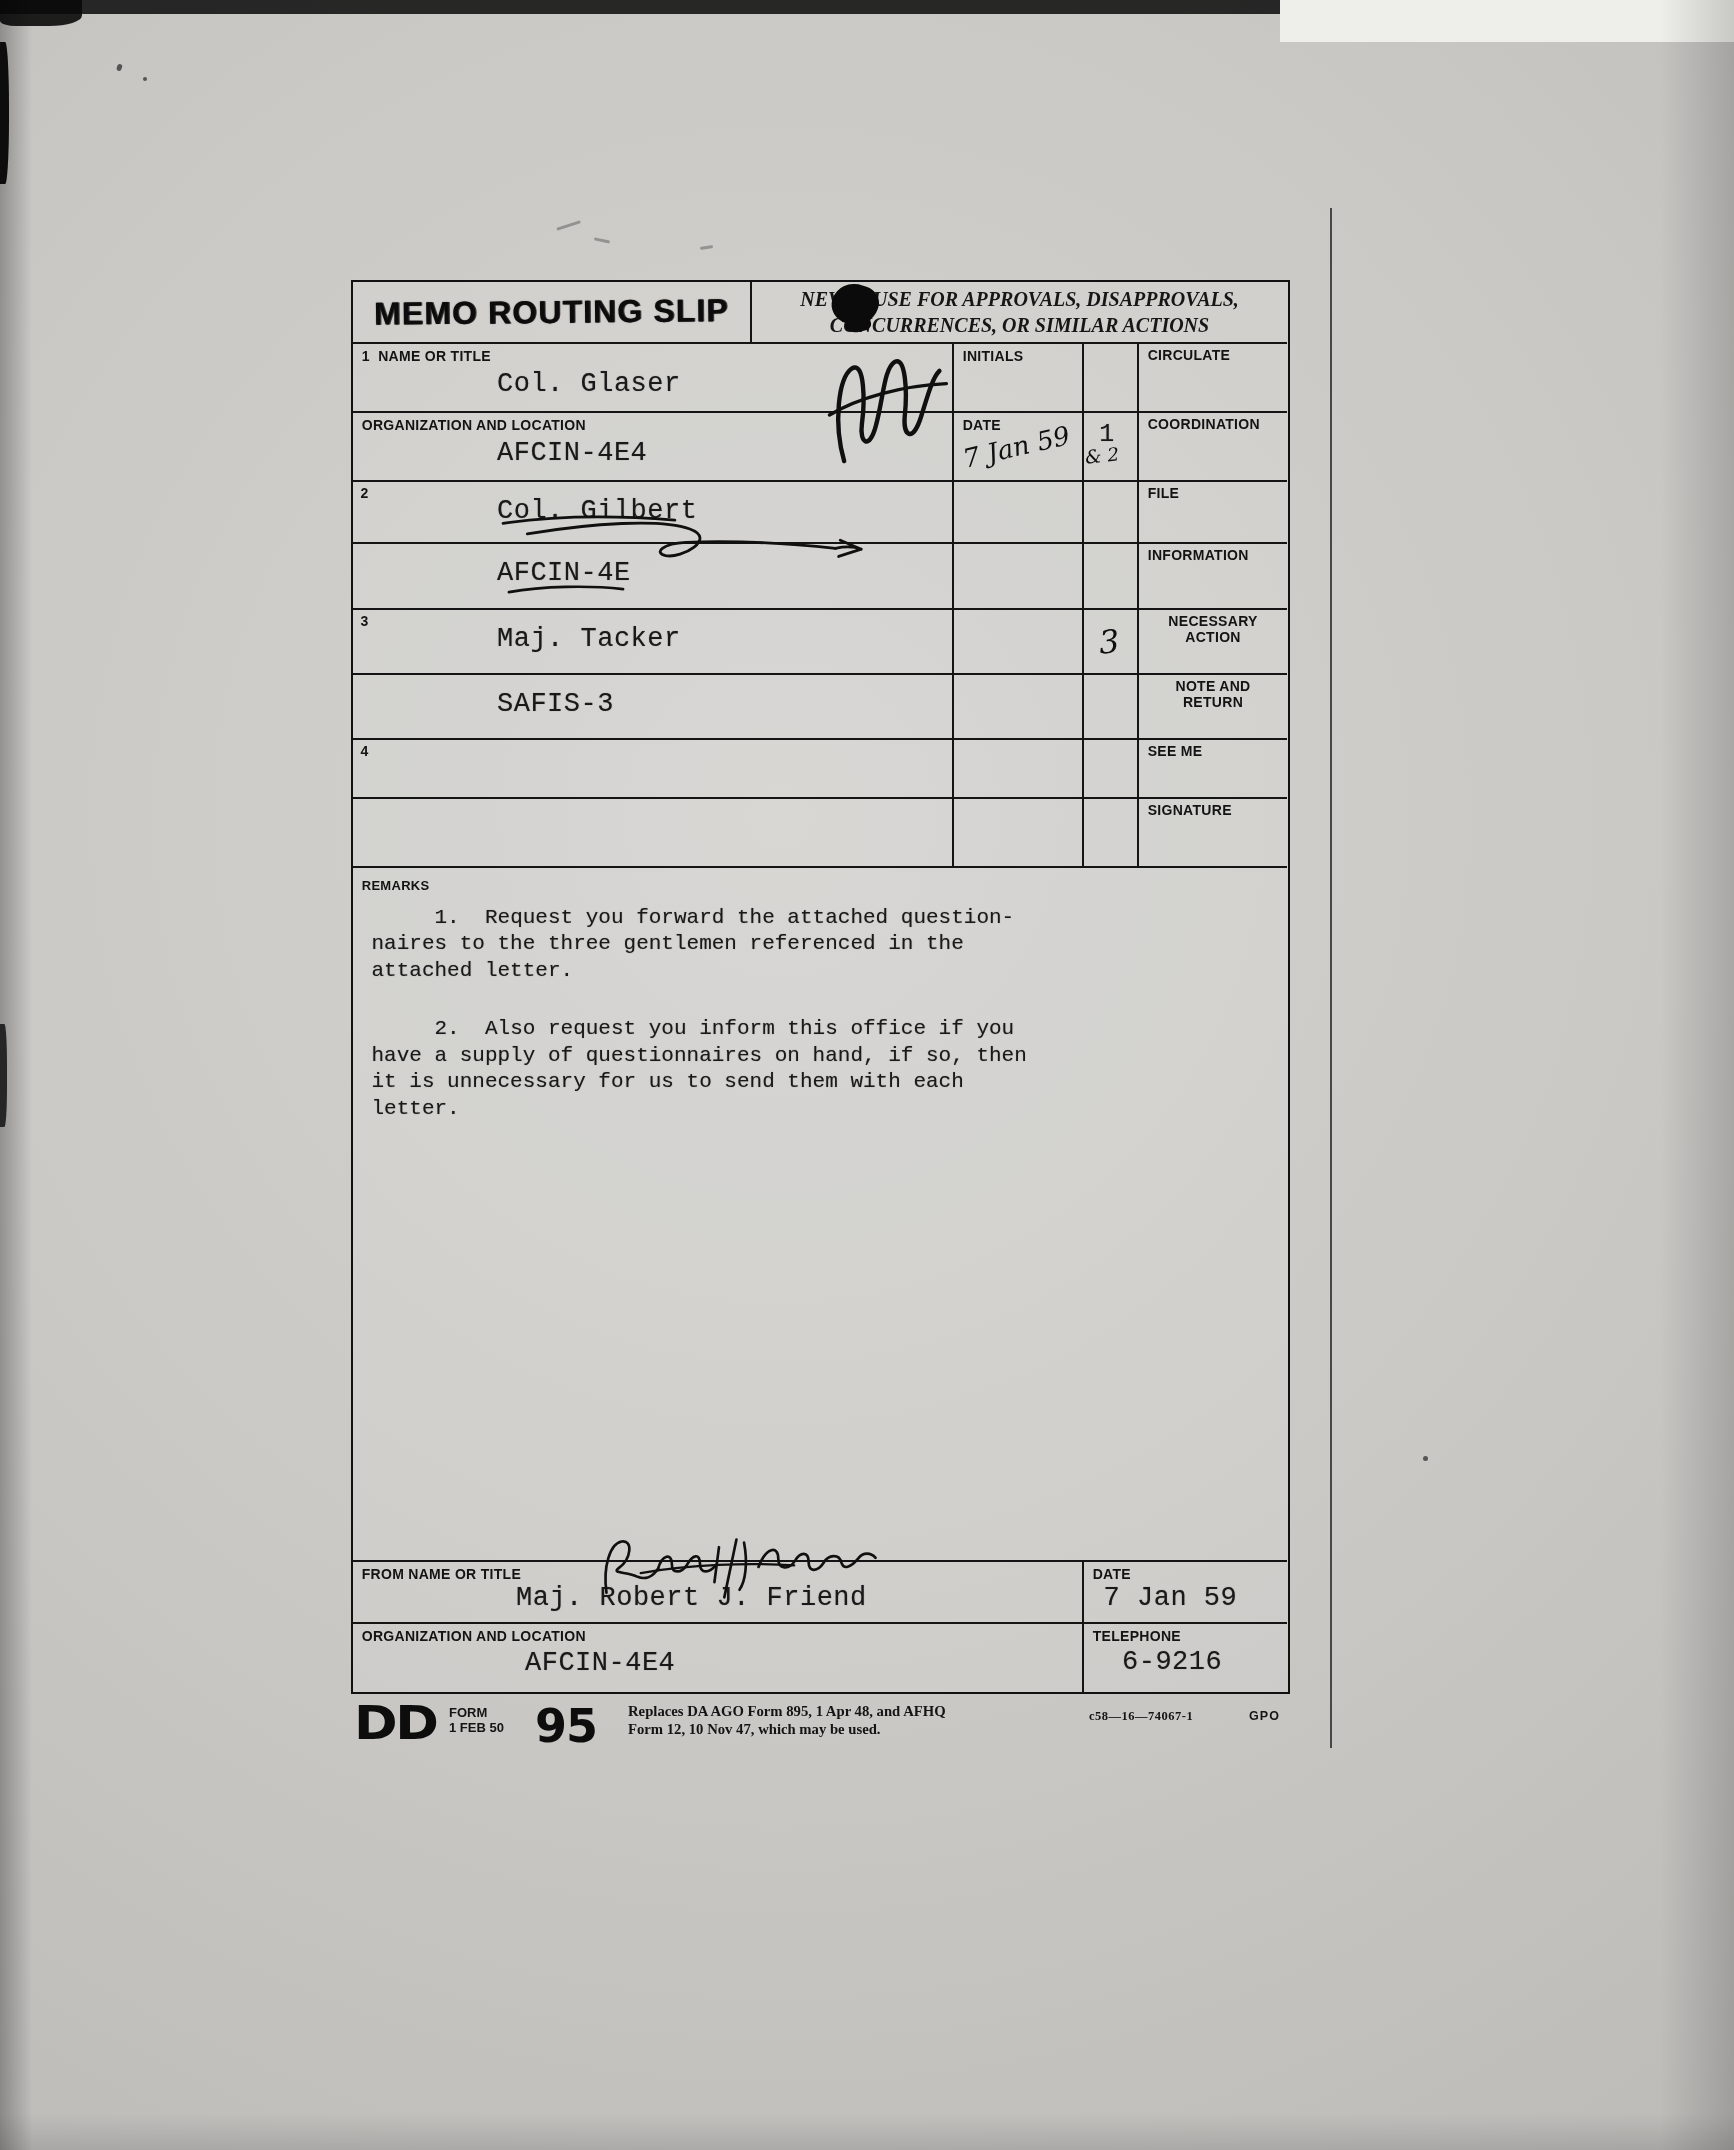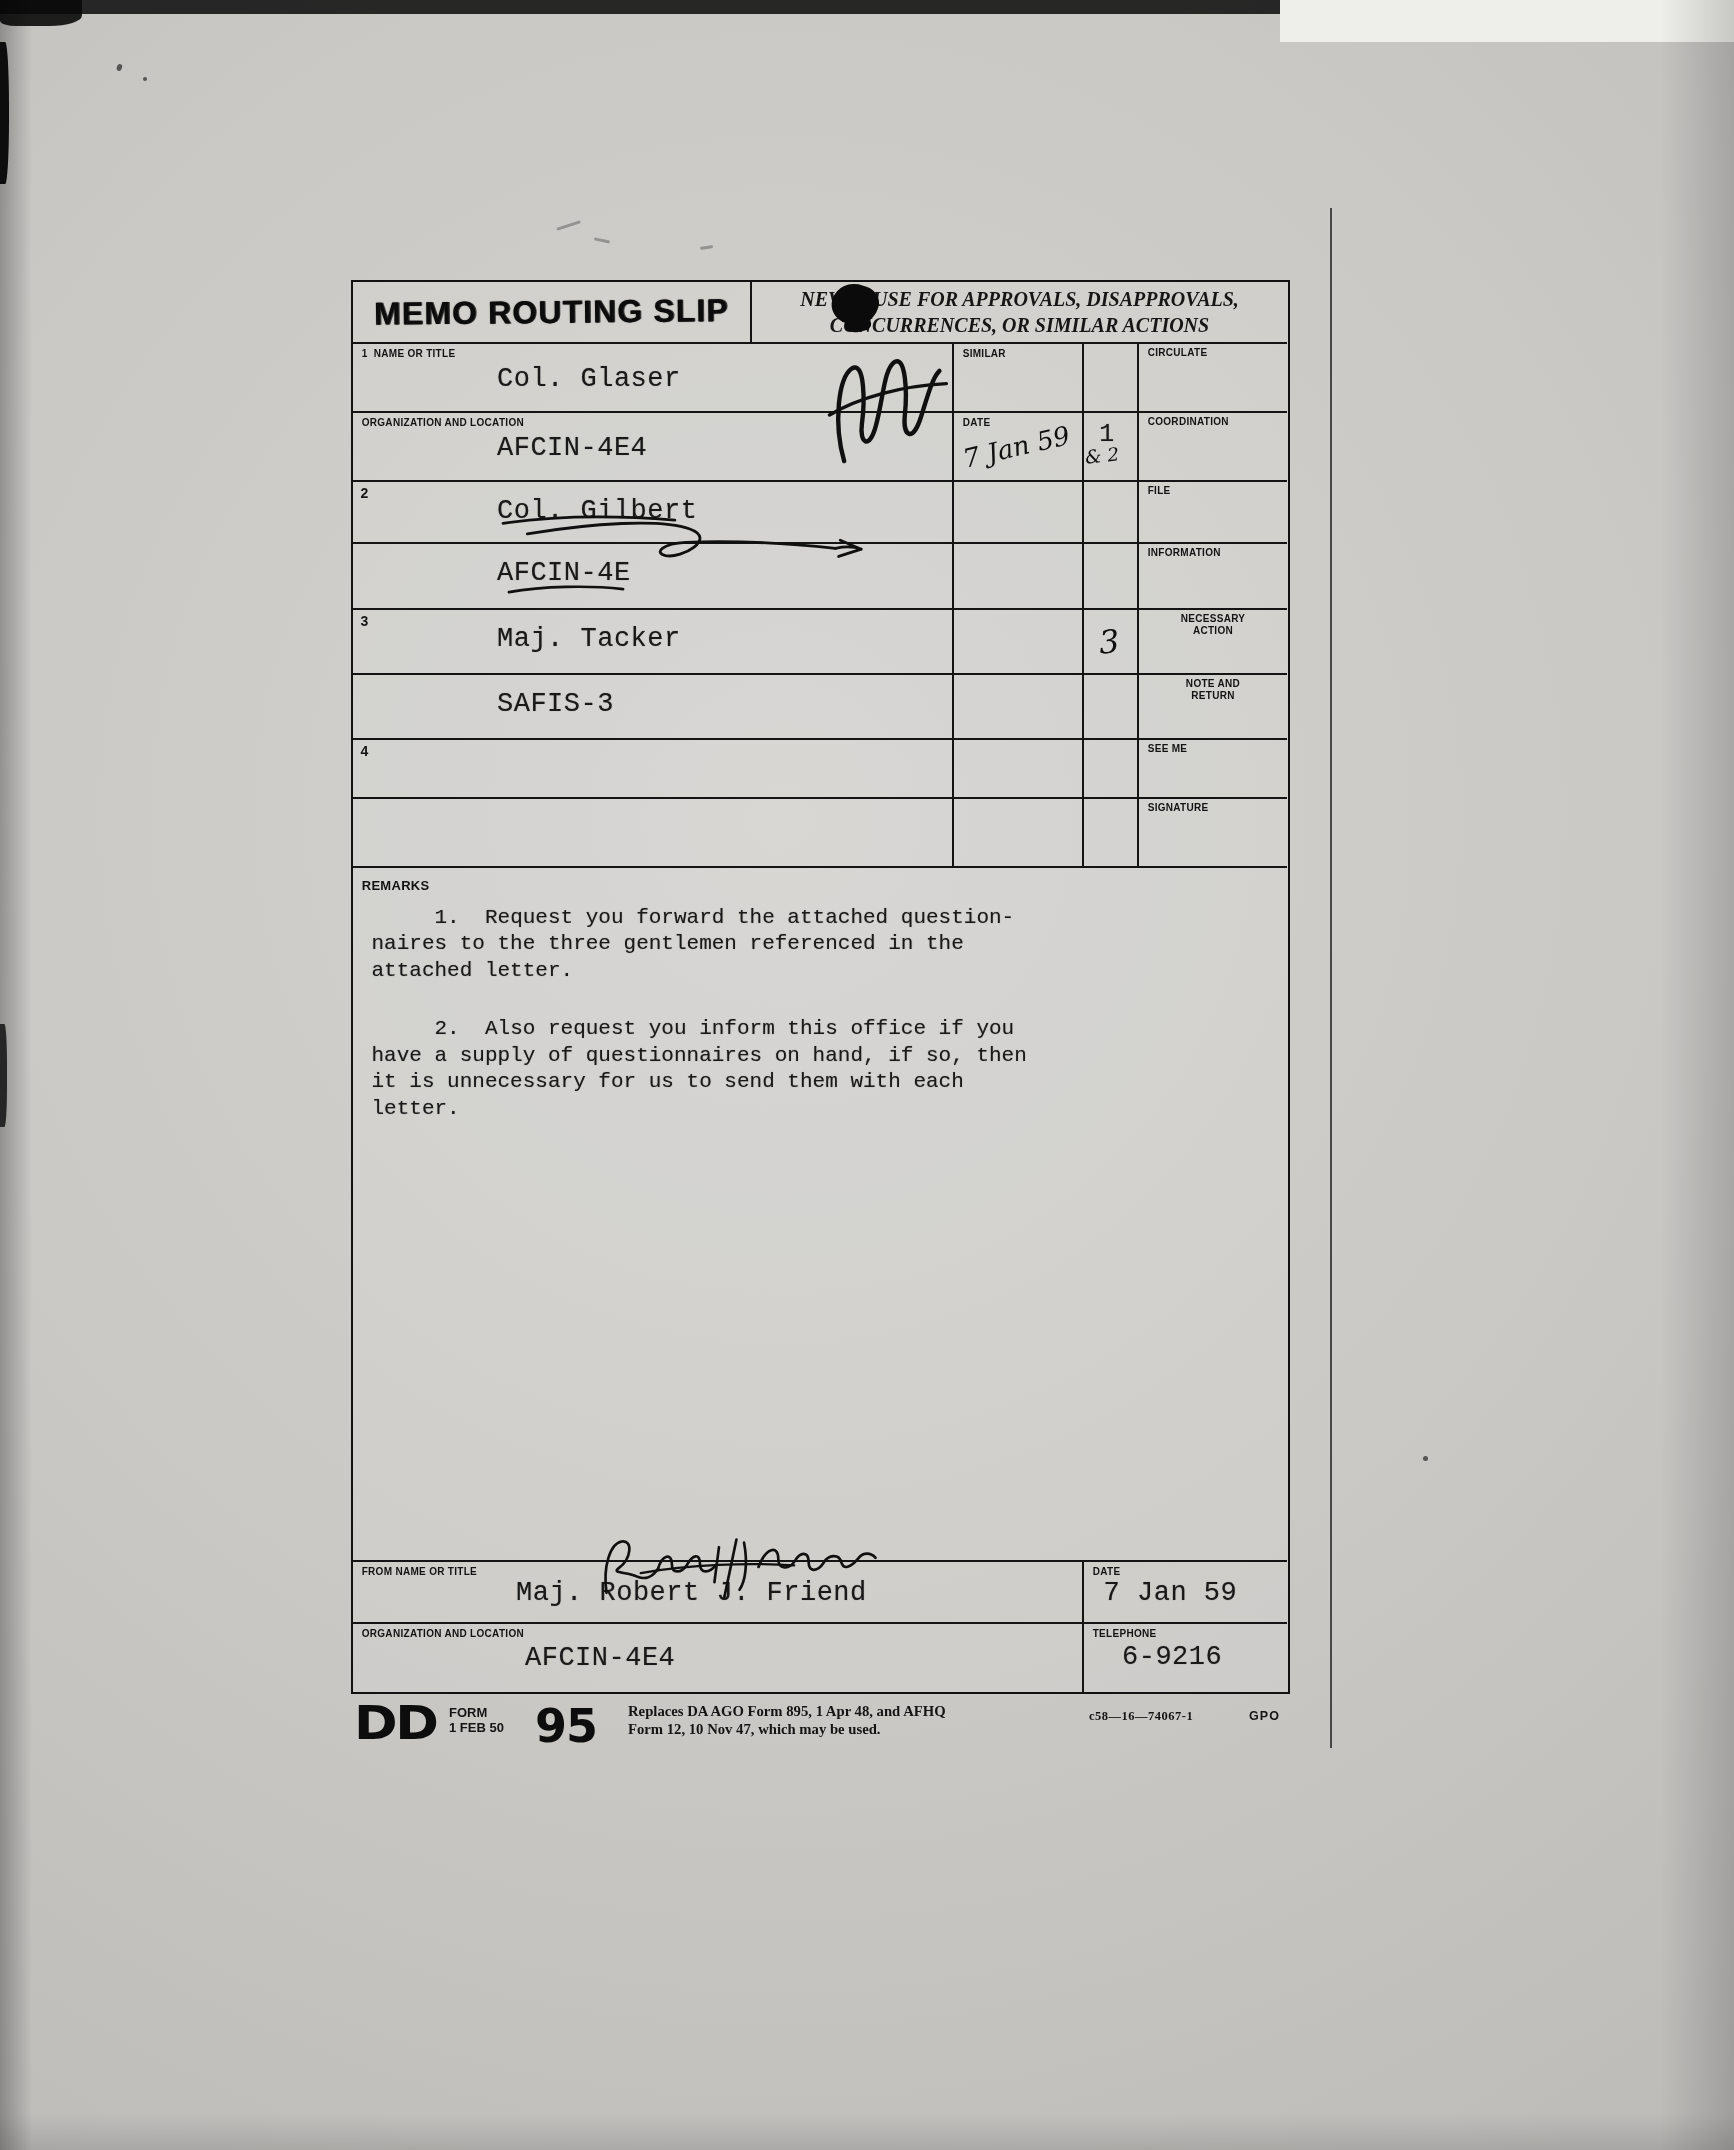--- a/index.html
+++ b/index.html
@@ -55,21 +55,21 @@
     text-shadow: 1.1px 0 0 rgba(12,12,12,.75), 0 0 1.6px rgba(0,0,0,.35);
     transform: rotate(-.6deg);
     white-space: nowrap;
   }
   .warning-cell { display: flex; flex-direction: column; align-items: center; justify-content: center; }
   .warning {
     font-family: "Liberation Serif", serif; font-style: italic; font-weight: bold;
     font-size: 20px; line-height: 1.3; color: #161616; text-align: center; white-space: nowrap;
   }
 
-  .lbl { font-size: 10px; font-weight: bold; letter-spacing: 0.3px; color: #131313; padding: 4.4px 0 0 8.7px; display: block; white-space: nowrap; }
+  .lbl { font-size: 14px; font-weight: bold; letter-spacing: 0.3px; color: #131313; padding: 4.4px 0 0 8.7px; display: block; white-space: nowrap; }
   .corner-num { position: absolute; left: 7.6px; top: 3.3px; font-size: 14px; font-weight: bold; }
   .typed {
     font-family: "Liberation Mono", "DejaVu Sans Mono", monospace;
     font-size: 27px; letter-spacing: 0.5px; color: #191919;
     text-shadow: 0 0 1.1px rgba(25,25,25,.4);
     white-space: pre-wrap;
   }
   .val-a { display: block; margin: 4.4px 0 0 144px; }
   .val-b { display: block; margin: 14px 18px 0 144px; }
   .action { white-space: pre-line; padding-top: 3px; }
@@ -136,21 +136,21 @@
   <div class="cell nr warning-cell" style="grid-area:1/2/2/6">
     <span class="warning">NEVER USE FOR APPROVALS, DISAPPROVALS,</span>
     <span class="warning">CONCURRENCES, OR SIMILAR ACTIONS</span>
   </div>
 
   <div class="cell" style="grid-area:2/1/3/3">
     <span class="lbl"><span>1</span>&nbsp;&nbsp;<span>NAME OR TITLE</span></span>
     <span class="typed val-a">Col. Glaser</span>
   </div>
   <div class="cell" style="grid-area:2/3/3/4">
-    <span class="lbl">SIMILAR</span>
+    <span class="lbl">INITIALS</span>
   </div>
   <div class="cell" style="grid-area:2/4/3/5"></div>
   <div class="cell nr" style="grid-area:2/5/3/6">
     <span class="lbl action">CIRCULATE</span>
   </div>
 
   <div class="cell" style="grid-area:3/1/4/3">
     <span class="lbl">ORGANIZATION AND LOCATION</span>
     <span class="typed val-a">AFCIN-4E4</span>
   </div>

